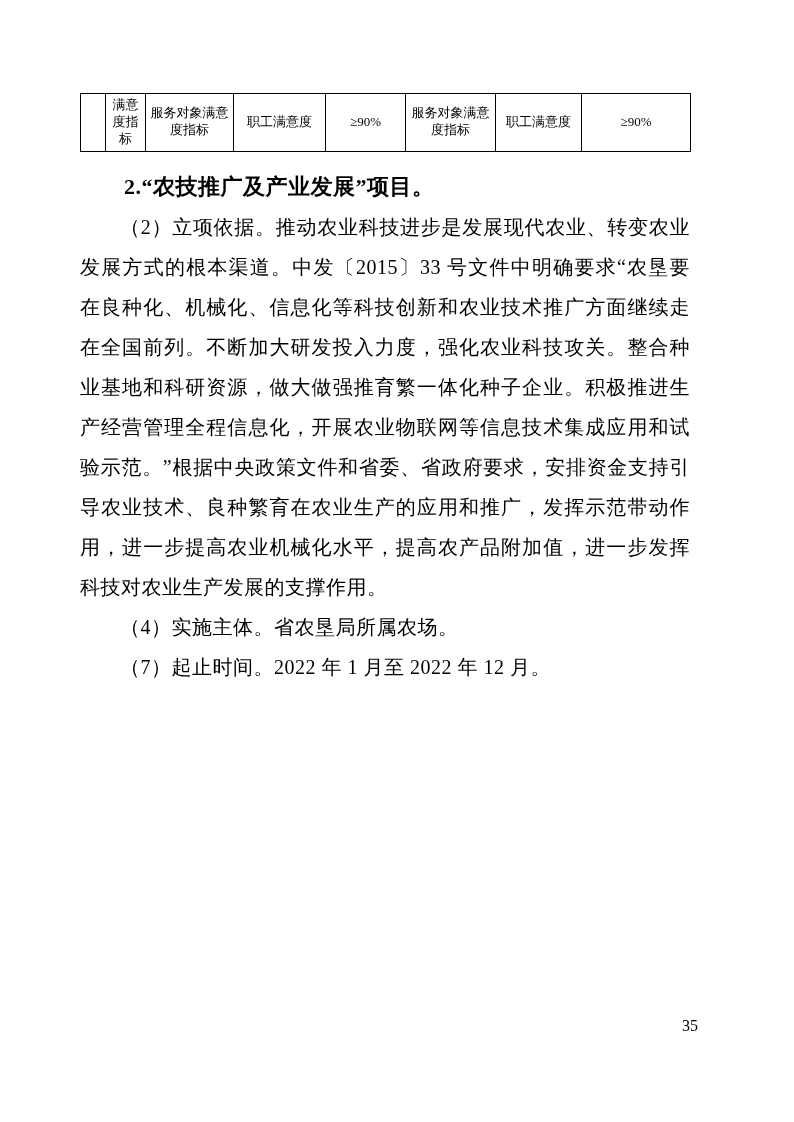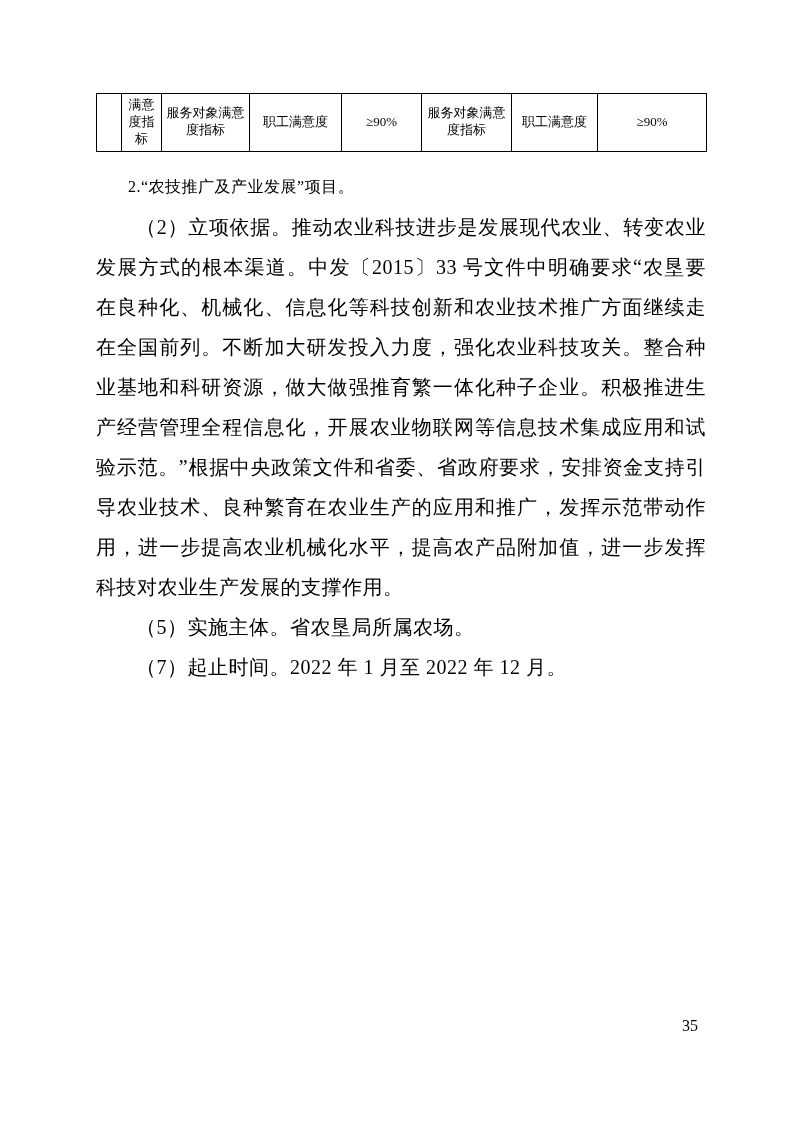--- a/index.html
+++ b/index.html
@@ -11,44 +11,44 @@
     position: relative;
     width: 794px;
     height: 1122px;
     background: #ffffff;
     color: #000000;
     font-family: "Liberation Serif", "DejaVu Serif", serif;
     overflow: hidden;
   }
   .content {
     position: absolute;
-    left: 96px;
+    left: 80px;
     top: 93px;
     width: 610px;
   }
   table.indicator-table {
     border-collapse: collapse;
     table-layout: fixed;
     width: 610px;
   }
   table.indicator-table td {
     border: 1px solid #000000;
     font-size: 13px;
     line-height: 1.3;
     text-align: center;
     vertical-align: middle;
     padding: 3px 2px;
     word-break: break-all;
     font-family: "Liberation Serif", "DejaVu Serif", serif;
   }
   h2.section-heading {
     margin: 15px 0 0 0;
-    font-size: 16px;
+    font-size: 22px;
     line-height: 40px;
-    font-weight: normal;
+    font-weight: bold;
     text-indent: 2em;
     letter-spacing: 0.5px;
   }
   p.body-paragraph {
     margin: 0;
     font-size: 20px;
     line-height: 40px;
     text-align: justify;
     text-indent: 2em;
     word-break: break-all;
@@ -89,19 +89,19 @@
         <td>服务对象满意度指标</td>
         <td>职工满意度</td>
         <td>≥90%</td>
       </tr>
     </tbody>
       </table>
 
     <h2 class="section-heading">2.“农技推广及产业发展”项目。</h2>
 
     <p class="body-paragraph">（2）立项依据。推动农业科技进步是发展现代农业、转变农业发展方式的根本渠道。中发〔2015〕33 号文件中明确要求“农垦要在良种化、机械化、信息化等科技创新和农业技术推广方面继续走在全国前列。不断加大研发投入力度，强化农业科技攻关。整合种业基地和科研资源，做大做强推育繁一体化种子企业。积极推进生产经营管理全程信息化，开展农业物联网等信息技术集成应用和试验示范。”根据中央政策文件和省委、省政府要求，安排资金支持引导农业技术、良种繁育在农业生产的应用和推广，发挥示范带动作用，进一步提高农业机械化水平，提高农产品附加值，进一步发挥科技对农业生产发展的支撑作用。</p>
-    <p class="body-paragraph">（5）实施主体。省农垦局所属农场。</p>
+    <p class="body-paragraph">（4）实施主体。省农垦局所属农场。</p>
     <p class="body-paragraph">（7）起止时间。2022 年 1 月至 2022 年 12 月。</p>
 
   </div>
 
   <div class="page-number">35</div>
 </div>
 
 </body></html>

